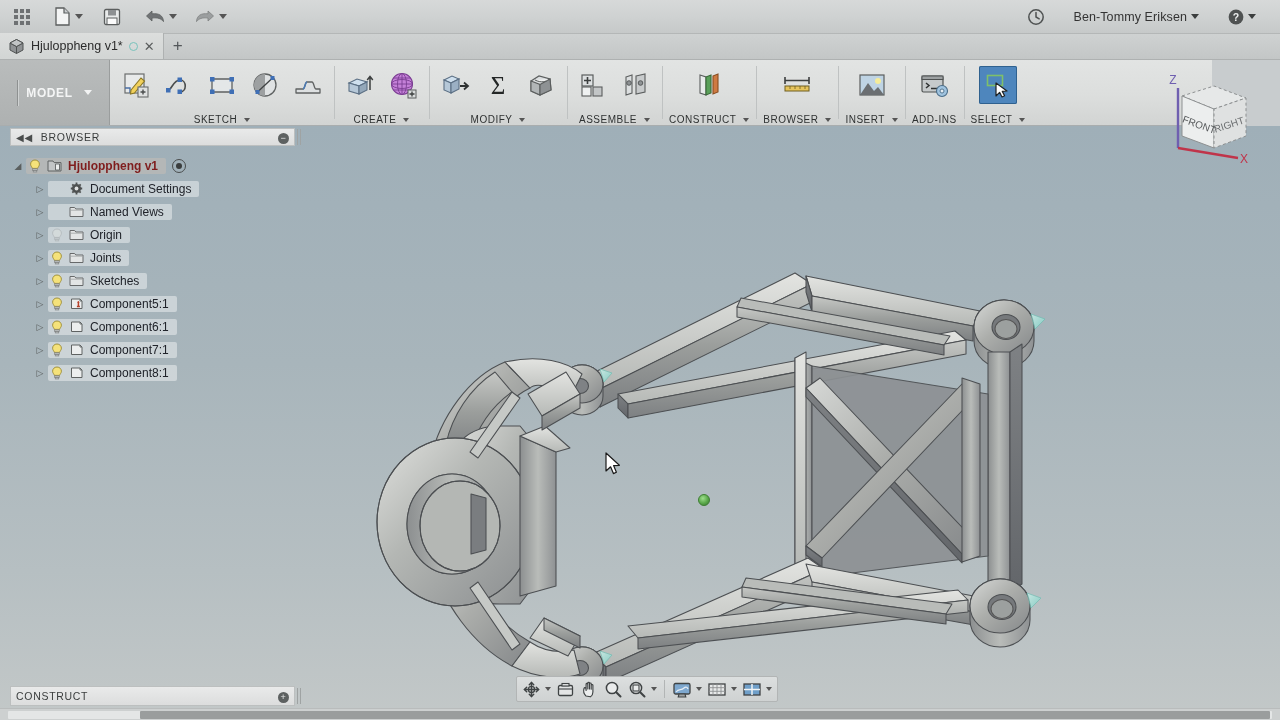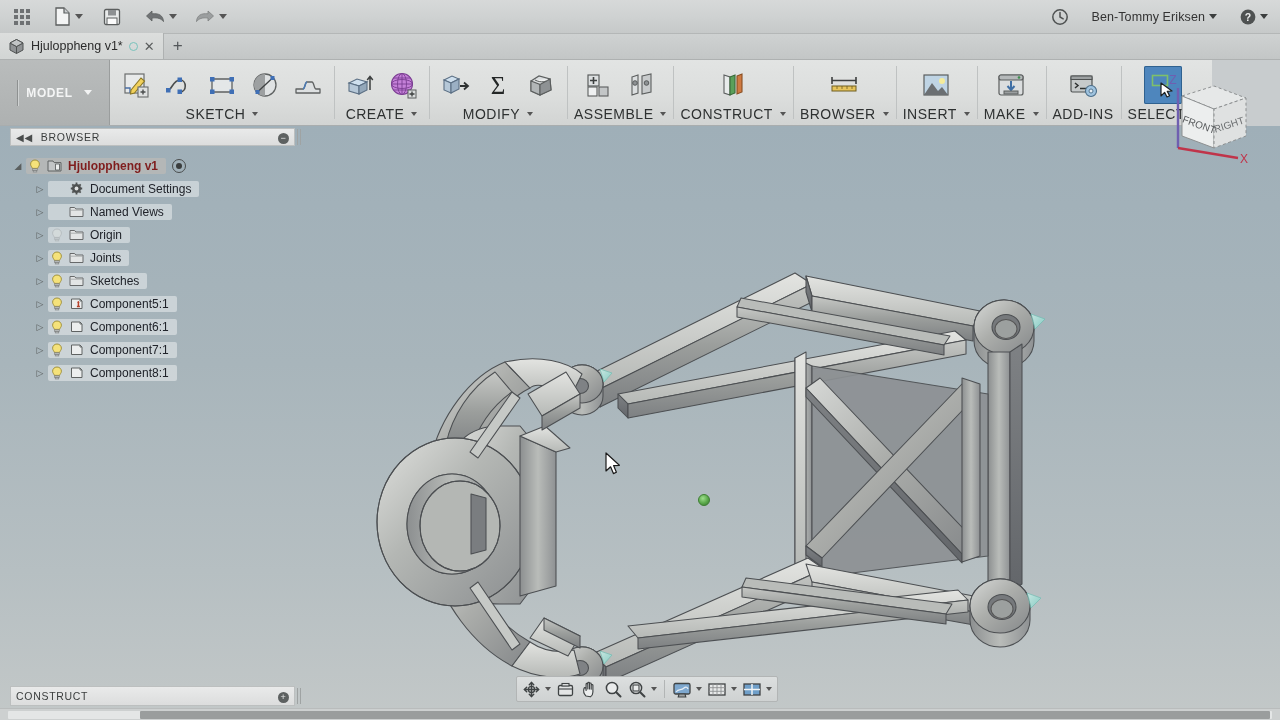--- a/index.html
+++ b/index.html
@@ -26,21 +26,21 @@
     border-bottom: 1px solid #b4b7b7;
     display: flex; align-items: center;
   }
   .qbtn {
     display: flex; align-items: center; justify-content: center;
     height: 26px; padding: 0 4px; cursor: pointer;
   }
   .caret { width: 0; height: 0; border-left: 4px solid transparent; border-right: 4px solid transparent;
            border-top: 5px solid #555; margin-left: 4px; }
   .caret.sm { border-left-width: 3.5px; border-right-width: 3.5px; border-top-width: 4.5px; }
-  #appbar-right { margin-left: auto; display: flex; align-items: flex-start; gap: 14px; padding-right: 8px; }
+  #appbar-right { margin-left: auto; display: flex; align-items: flex-start; gap: 20px; padding-right: 20px; }
   #username { font-size: 12.5px; color: #333; letter-spacing: .1px; }
 
   
   .gridicon { display: grid; grid-template-columns: repeat(3, 4px); grid-template-rows: repeat(3, 4px);
               gap: 2px; }
   .gridicon i { background: #6e7173; display: block; }
 
   
   #tabstrip {
     position: absolute; left: 0; top: 34px; width: 1280px; height: 26px;
@@ -80,21 +80,21 @@
   .rib-group + .rib-group::before {
     content: ""; position: absolute; left: 0; top: 6px; bottom: 6px; width: 1px; background: #bfc2c2;
   }
   .rib-icons { display: flex; align-items: flex-end; gap: 5px; height: 40px; }
   .rib-btn {
     width: 38px; height: 38px; display: flex; align-items: center; justify-content: center;
     border-radius: 2px; cursor: pointer;
   }
   .rib-btn.active { background: #4e86bd; box-shadow: inset 0 0 0 1px #2f618f; }
   .rib-label {
-    font-size: 14px; color: #2e3131; letter-spacing: .5px; margin-top: 2px;
+    font-size: 10px; color: #2e3131; letter-spacing: .5px; margin-top: 10px;
     display: flex; align-items: center; gap: 3px; white-space: nowrap; cursor: pointer;
   }
 
   
   #browser-hdr {
     position: absolute; left: 10px; top: 128px; width: 285px; height: 18px;
     background: linear-gradient(to bottom, #e9eaea, #dcdddd);
     border: 1px solid #bcbfbf; display: flex; align-items: center; padding: 0 5px;
     font-size: 10.5px; letter-spacing: .7px; color: #3a3d3d;
   }
@@ -591,37 +591,20 @@
             <path d="M3 25 L11 13 L17 21 L21 17 L27 25 Z" fill="#6b6f72"></path>
           </svg>
         </div>
       </div>
       <div class="rib-label">
         <span>INSERT</span>
           <span class="caret sm"></span>
       </div>
     </div>
 
-    <div class="rib-group">
-      <div class="rib-icons">
-        <div class="rib-btn">
-          <svg width="30" height="30" viewBox="0 0 30 30">
-            <rect x="3" y="5" width="24" height="20" rx="2" fill="#dbdedf" stroke="#5b5e5e" stroke-width="1.2"></rect>
-            <rect x="3" y="5" width="24" height="5" rx="2" fill="#b5b9ba" stroke="#5b5e5e" stroke-width="1.1"></rect>
-            <circle cx="23" cy="7.5" r="1.3" fill="#3f8f4f"></circle>
-            <path d="M15 11 L15 19 M11.5 16 L15 20 L18.5 16" fill="none" stroke="#3f6fa5" stroke-width="2"></path>
-            <rect x="8" y="21" width="14" height="3" fill="#9a9e9f" stroke="#5b5e5e" stroke-width="1"></rect>
-          </svg>
-        </div>
-      </div>
-      <div class="rib-label">
-        <span>MAKE</span>
-          <span class="caret sm"></span>
-      </div>
-    </div>
 
     <div class="rib-group">
       <div class="rib-icons">
         <div class="rib-btn">
           <svg width="30" height="30" viewBox="0 0 30 30">
             <rect x="3" y="6" width="21" height="16" rx="1.5" fill="#c6cacb" stroke="#4f5252" stroke-width="1.2"></rect>
             <rect x="3" y="6" width="21" height="3.5" fill="#9da1a2" stroke="#4f5252" stroke-width="1"></rect>
             <path d="M7 13 L10 15.5 L7 18 M12 18.5 L18 18.5" fill="none" stroke="#2f3232" stroke-width="1.5"></path>
             <circle cx="23" cy="21" r="5.5" fill="#9fc3df" stroke="#4b6d88" stroke-width="1.1"></circle>
             <circle cx="23" cy="21" r="2" fill="#e6eef4" stroke="#4b6d88" stroke-width=".9"></circle>

